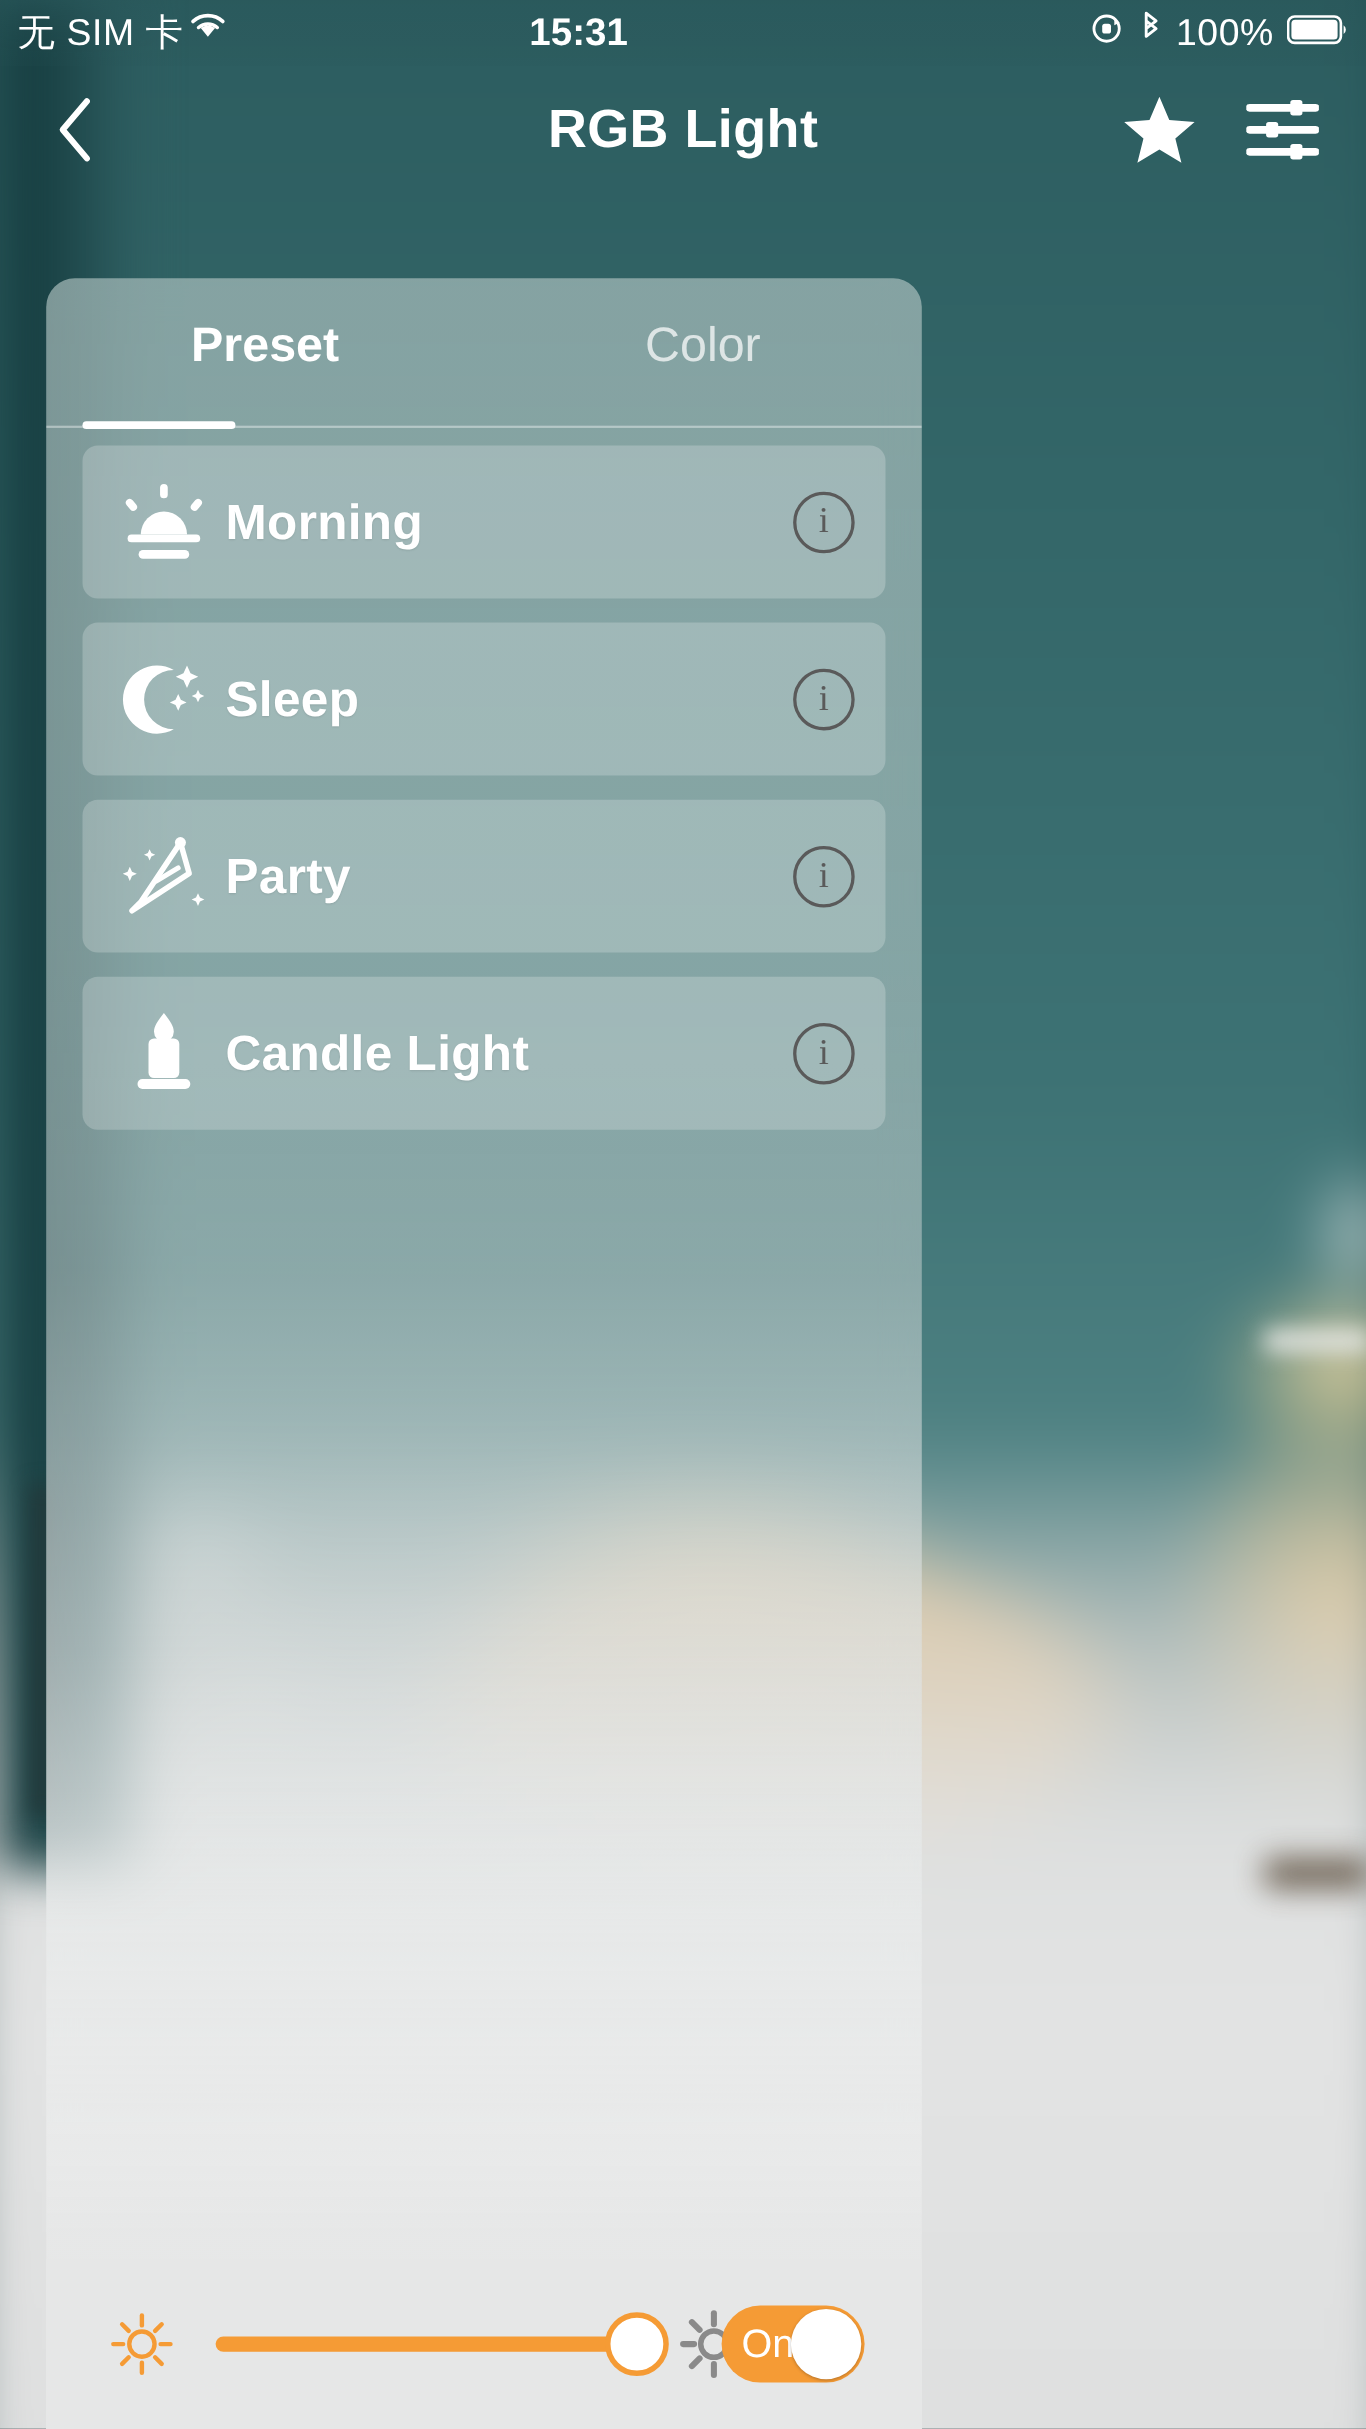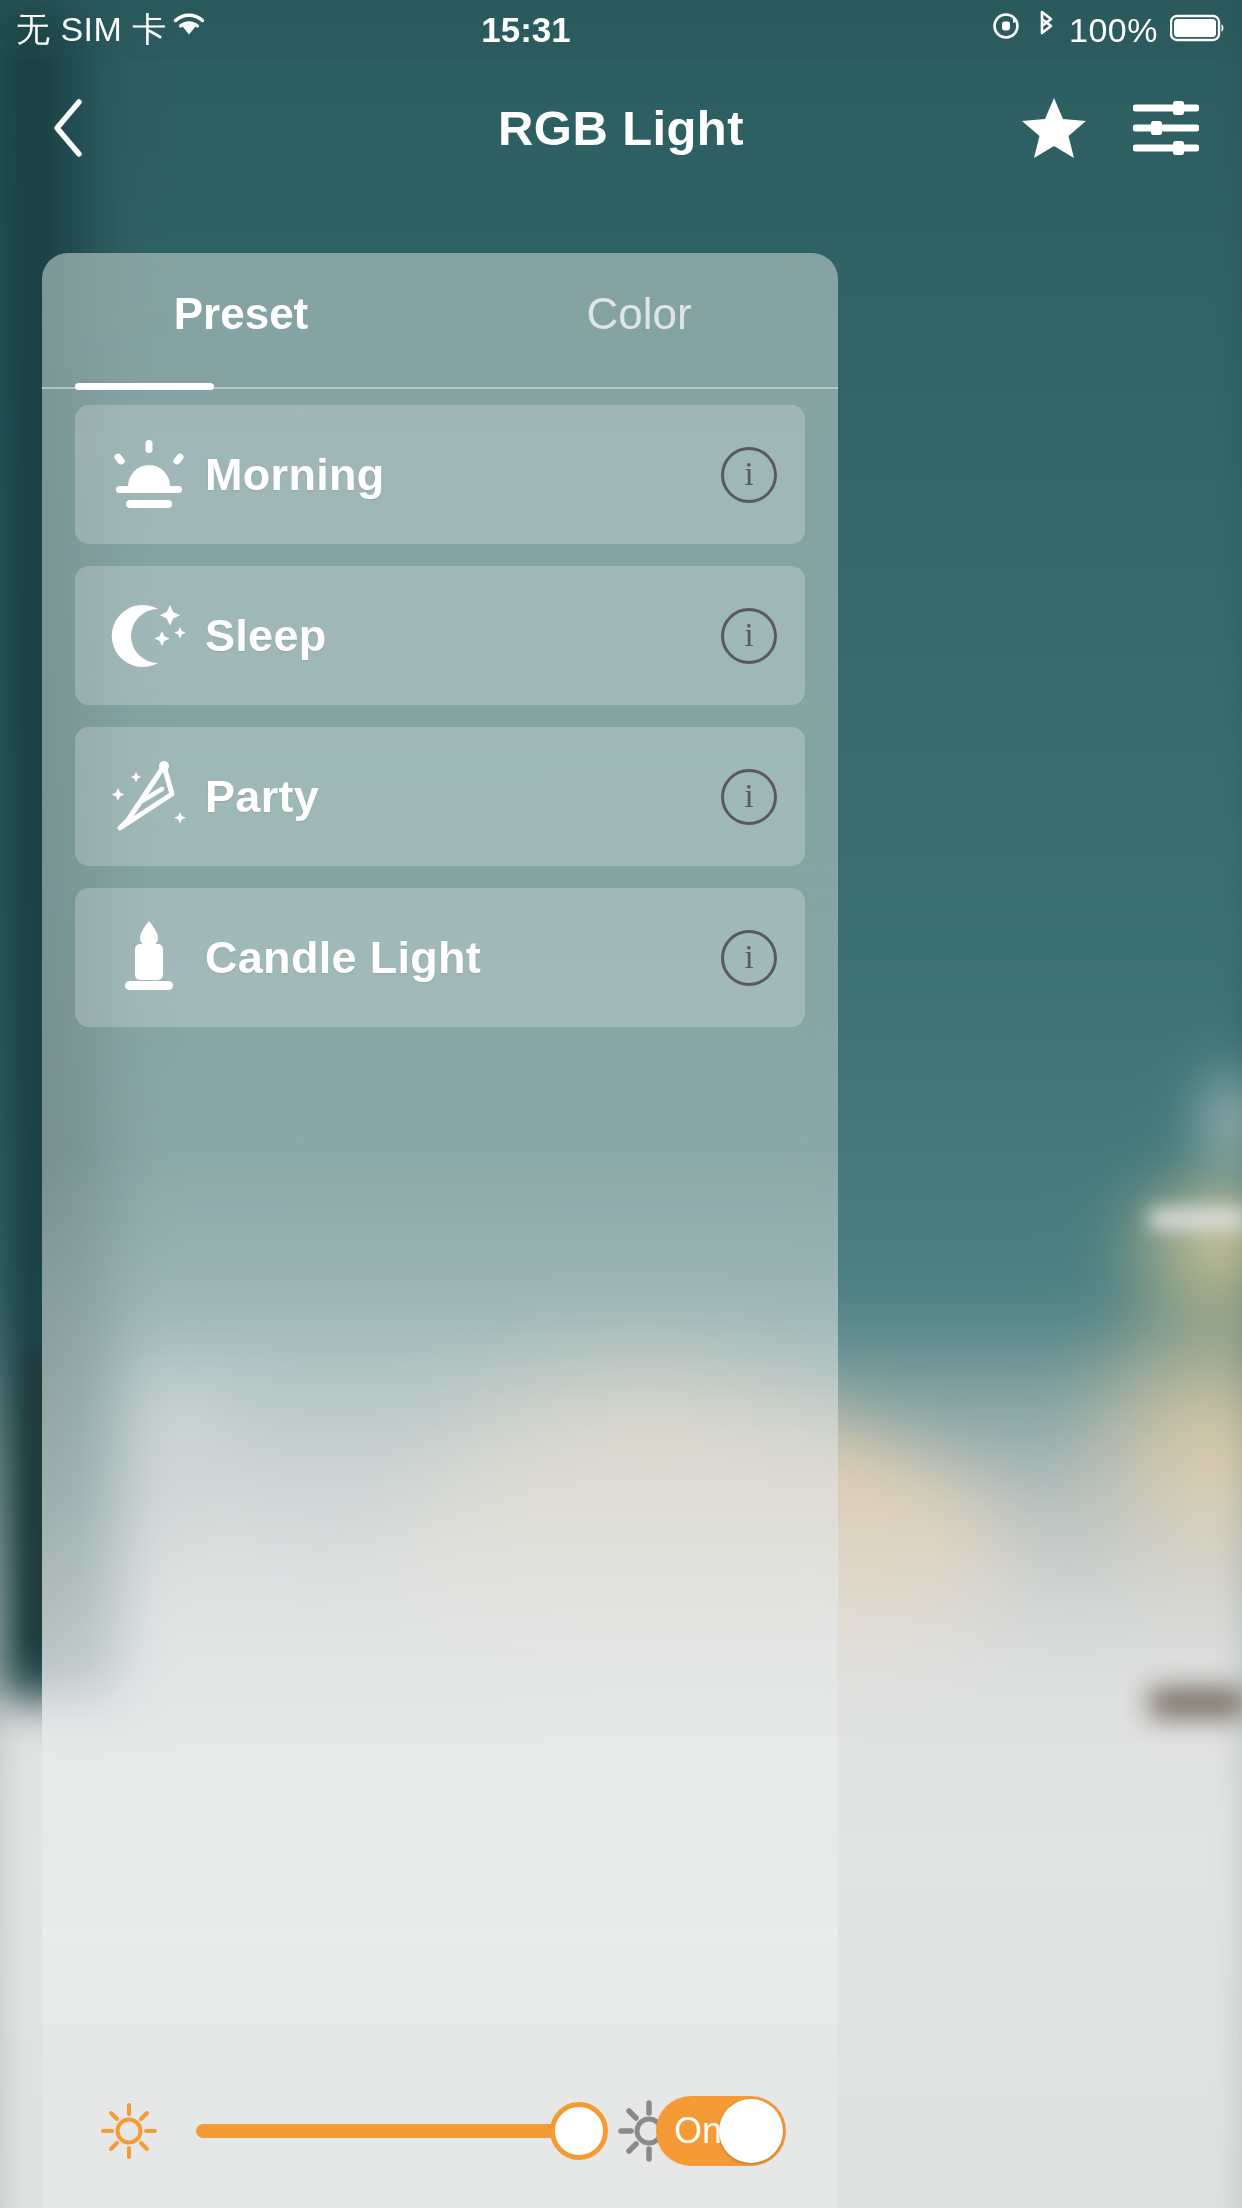--- a/index.html
+++ b/index.html
@@ -66,21 +66,21 @@
     font-size:34px;
     background:linear-gradient(to bottom, rgba(38,82,85,0.30), rgba(38,82,85,0.12));
   }
   #sb-left { position:absolute; left:16px; display:flex; gap:4px; }
   #sb-center { position:absolute; left:0; width:1052px; text-align:center; font-size:35px; font-weight:600; }
   #sb-right { position:absolute; right:16px; display:flex; align-items:center; gap:12px; }
   .sb-txt { letter-spacing:.5px; }
 
   
   #navbar {
-    position:absolute; top:70px; left:0; width:1242px; height:115px;
+    position:absolute; top:60px; left:0; width:1242px; height:115px;
   }
   #nav-back {
     position:absolute; left:28px; top:22px; width:84px; height:76px;
     display:flex; align-items:center; justify-content:center;
   }
   #nav-title {
     position:absolute; left:0; top:0; width:1242px; height:115px;
     display:flex; align-items:center; justify-content:center;
     color:#ffffff; font-size:49px; font-weight:700; letter-spacing:.4px;
   }

